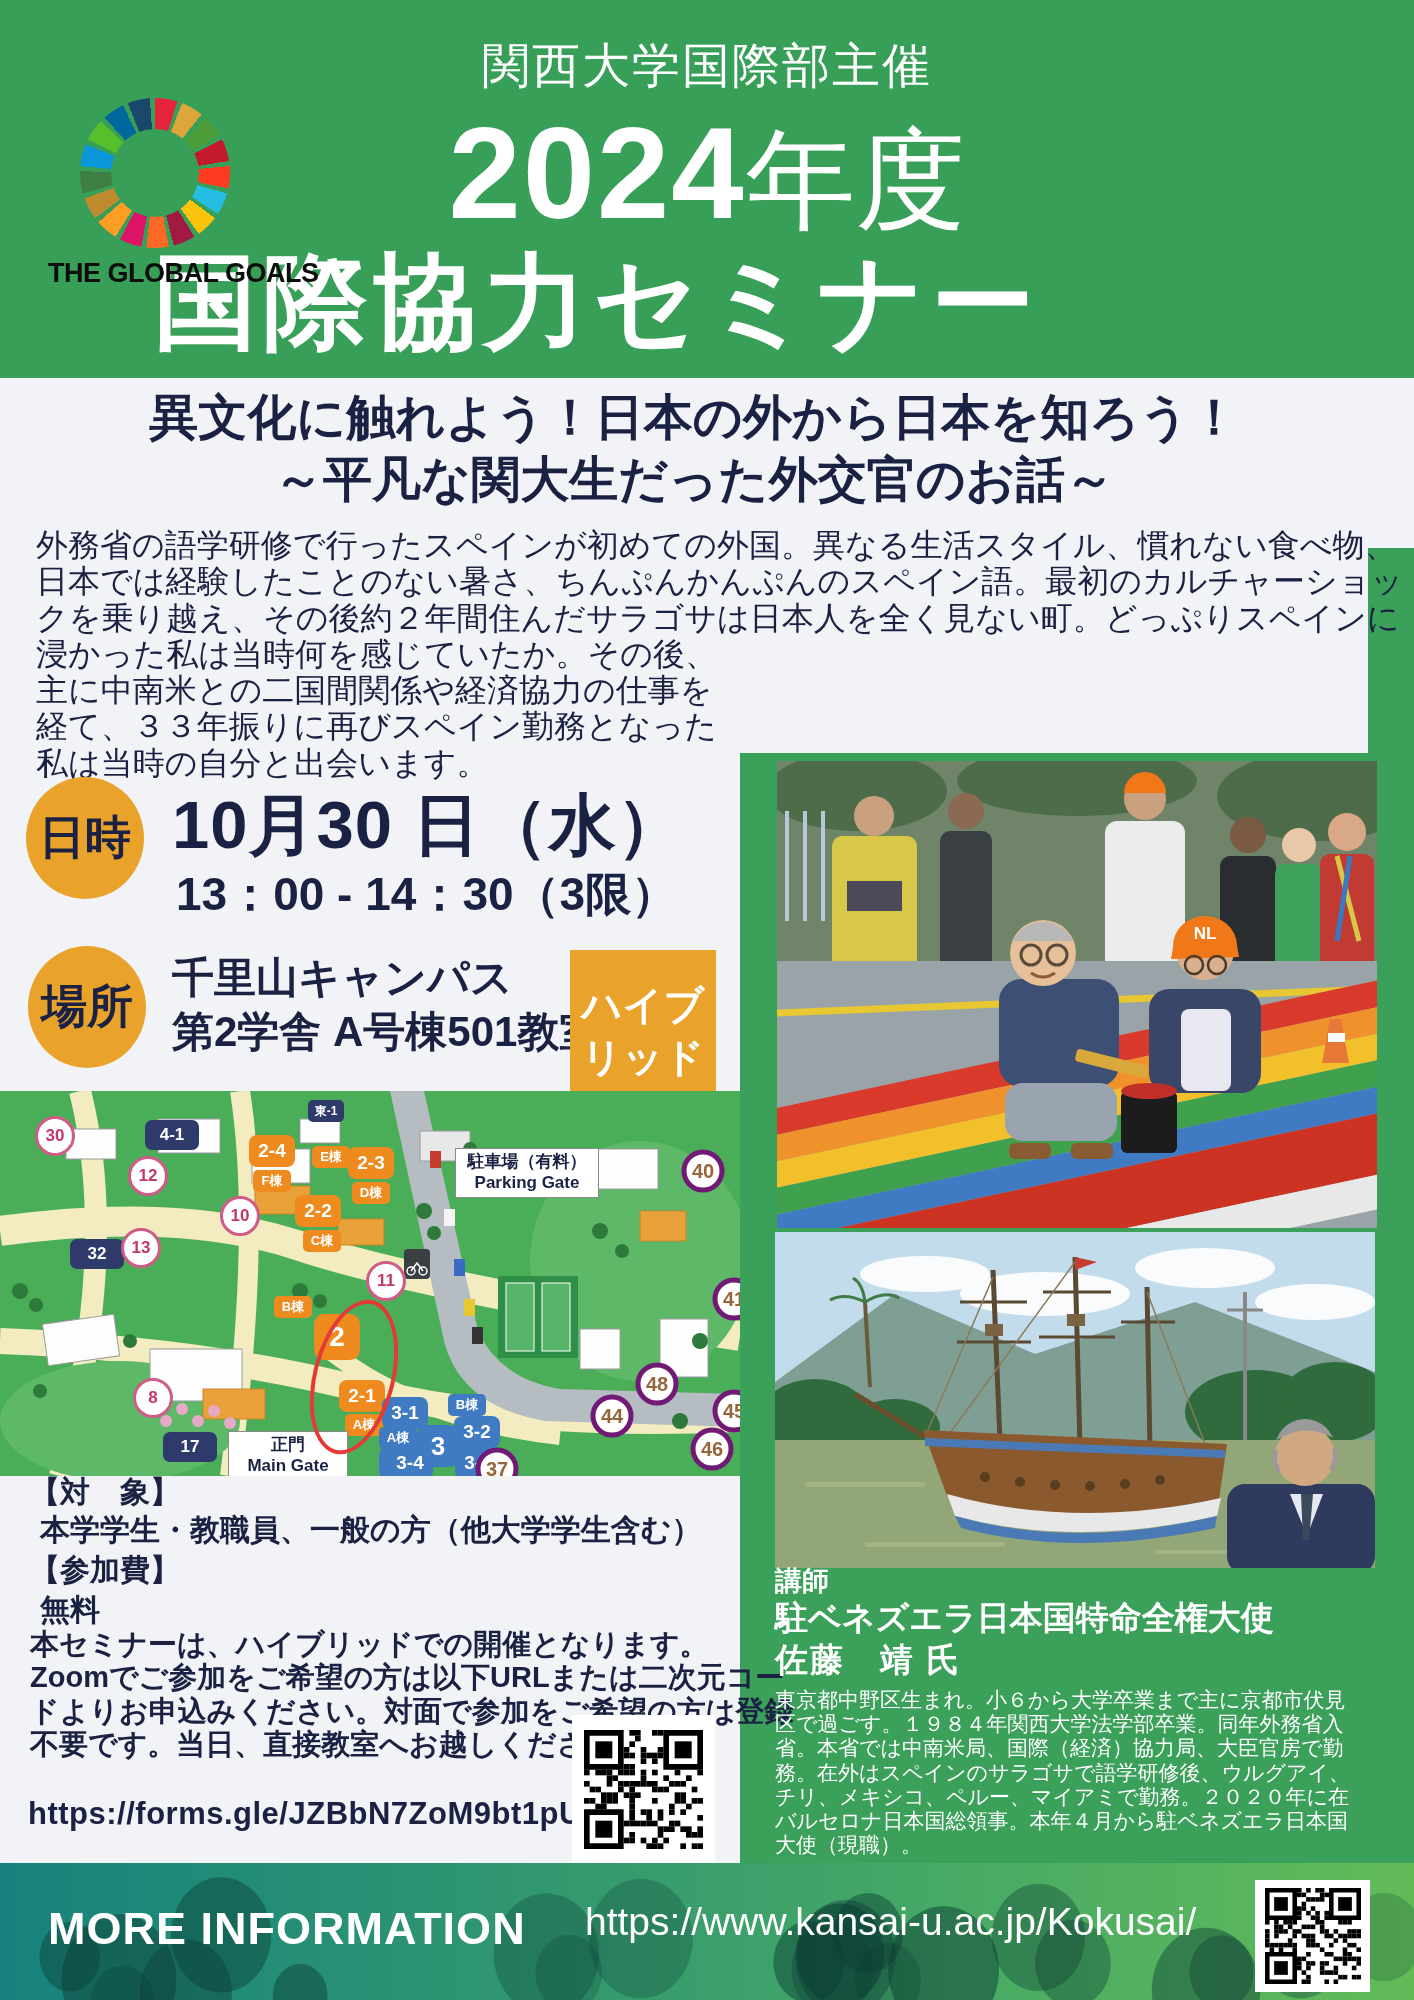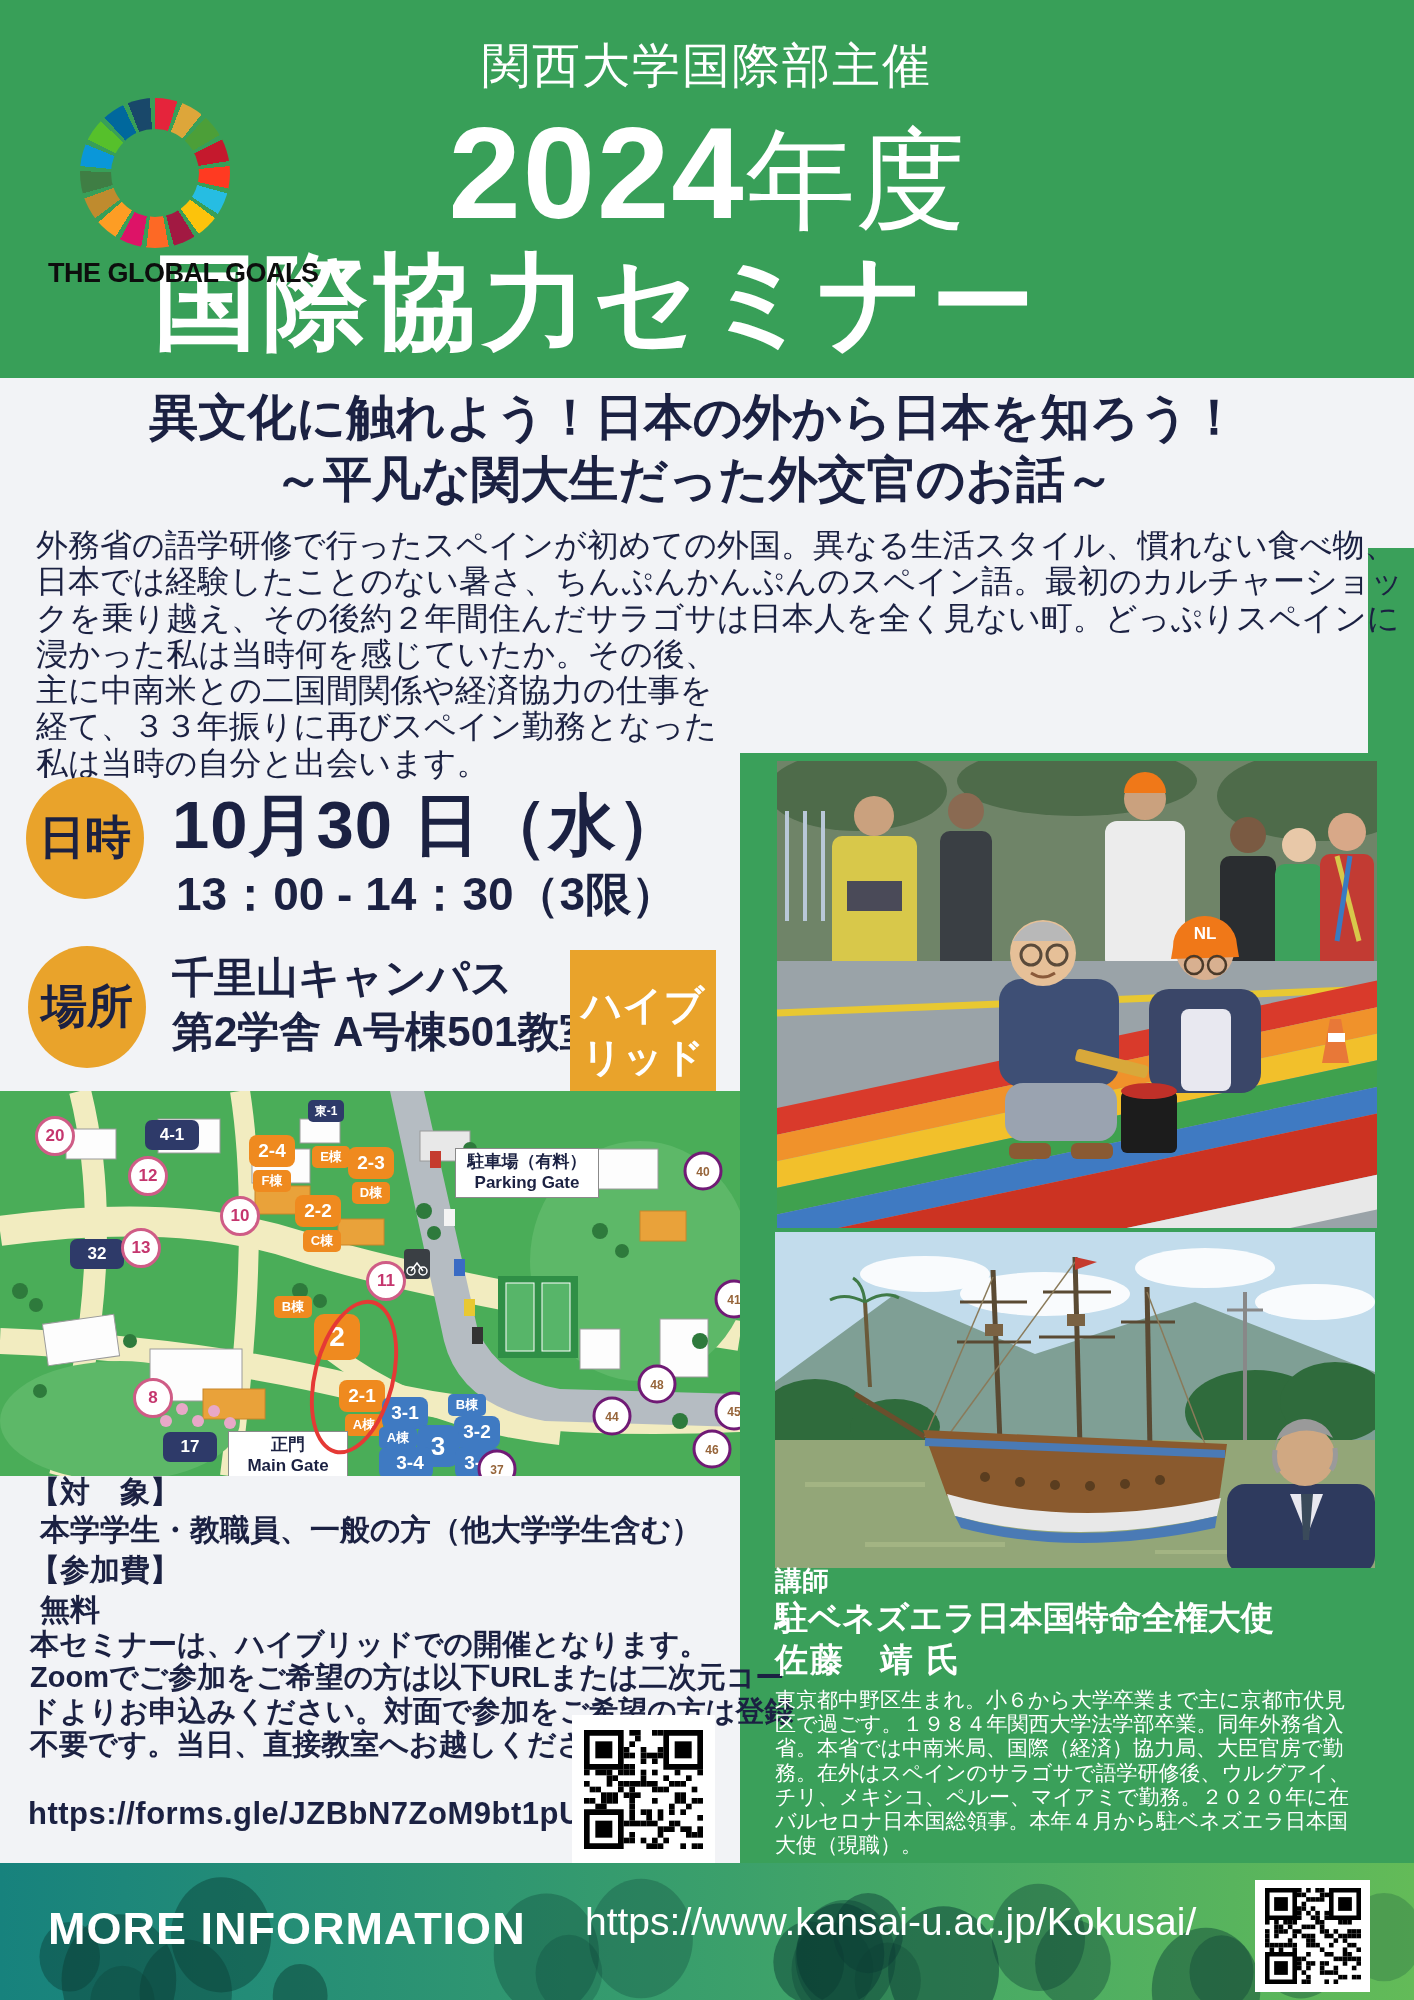--- a/index.html
+++ b/index.html
@@ -29,21 +29,21 @@
   #place-circle{left:28px;top:946px;}
   #date-main{left:172px;top:780px;font-size:67px;font-weight:800;color:#1b2142;letter-spacing:1px;}
   #date-time{left:176px;top:864px;font-size:46px;font-weight:800;color:#1b2142;}
   #place-line1{left:172px;top:950px;font-size:42px;font-weight:600;color:#1b2142;}
   #place-line2{left:172px;top:1004px;font-size:42px;font-weight:600;color:#1b2142;}
   #hybrid-badge{left:570px;top:950px;width:146px;height:162px;background:#e9a32b;color:#fff;display:flex;flex-direction:column;align-items:center;justify-content:center;font-size:40px;font-weight:700;line-height:52px;}
   
   #map{left:0;top:1091px;width:740px;height:385px;background:#4aad58;overflow:hidden;}
   .mk{position:absolute;transform:translate(-50%,-50%);font-weight:800;display:flex;align-items:center;justify-content:center;font-family:"Liberation Sans",sans-serif;}
   .mk.pink{width:34px;height:34px;border-radius:50%;background:#fff;border:3px solid #cf5c86;color:#c5366e;font-size:17px;}
-  .mk.brown{width:33px;height:33px;border-radius:50%;background:#fff;border:3px solid #701a75;color:#96653a;font-size:12px;}
+  .mk.brown{width:33px;height:33px;border-radius:50%;background:#fff;border:5px solid #701a75;color:#96653a;font-size:20px;}
   .mk.navy{min-width:46px;height:30px;border-radius:7px;background:#2e3a69;color:#fff;font-size:17px;padding:0 4px;}
   .mk.navy-sm{min-width:36px;height:22px;border-radius:5px;background:#2e3a69;color:#fff;font-size:12px;}
   .mk.orange{min-width:46px;height:32px;border-radius:8px;background:#ef8a1f;color:#fff;font-size:19px;}
   .mk.orange-big{width:46px;height:46px;border-radius:10px;background:#ef8a1f;color:#fff;font-size:28px;}
   .mk.orange-sm{min-width:38px;height:22px;border-radius:5px;background:#ef8a1f;color:#fff;font-size:13px;}
   .mk.blue{min-width:46px;height:32px;border-radius:8px;background:#3f7ac2;color:#fff;font-size:19px;}
   .mk.blue-big{width:42px;height:42px;border-radius:10px;background:#3f7ac2;color:#fff;font-size:26px;}
   .mk.blue-sm{min-width:38px;height:22px;border-radius:5px;background:#3f7ac2;color:#fff;font-size:13px;}
   .map-box{position:absolute;background:#fff;border:1px solid #8a8a8a;color:#1b2142;text-align:center;font-weight:700;line-height:21px;font-size:17px;padding-top:2px;}
   #red-ellipse{position:absolute;left:313px;top:207px;width:74px;height:150px;border:4px solid #e53935;border-radius:50%;transform:rotate(14deg);}
@@ -181,21 +181,21 @@
         <rect x="454" y="168" width="11" height="17" fill="#3a6bc4"></rect>
         <rect x="464" y="208" width="11" height="17" fill="#e8c832"></rect>
         <rect x="472" y="236" width="11" height="17" fill="#333"></rect>
       </g>
       <rect x="404" y="158" width="26" height="30" rx="4" fill="#3a3f44"></rect>
       <circle cx="411" cy="180" r="4" fill="none" stroke="#fff" stroke-width="1.5"></circle>
       <circle cx="423" cy="180" r="4" fill="none" stroke="#fff" stroke-width="1.5"></circle>
       <path d="M411 180 L417 172 L423 180" stroke="#fff" stroke-width="1.5" fill="none"></path>
     </svg>
     <div id="map-markers">
-        <div class="mk pink" style="left: 55px; top: 45px;">20</div>
+        <div class="mk pink" style="left: 55px; top: 45px;">30</div>
         <div class="mk navy" style="left: 172px; top: 44px;">4-1</div>
         <div class="mk navy-sm" style="left: 326px; top: 20px;">東-1</div>
         <div class="mk orange" style="left: 272px; top: 60px;">2-4</div>
         <div class="mk orange-sm" style="left: 272px; top: 90px;">F棟</div>
         <div class="mk orange-sm" style="left: 331px; top: 66px;">E棟</div>
         <div class="mk orange" style="left: 371px; top: 72px;">2-3</div>
         <div class="mk orange-sm" style="left: 371px; top: 102px;">D棟</div>
         <div class="mk pink" style="left: 148px; top: 85px;">12</div>
         <div class="mk orange" style="left: 318px; top: 120px;">2-2</div>
         <div class="mk orange-sm" style="left: 322px; top: 150px;">C棟</div>

